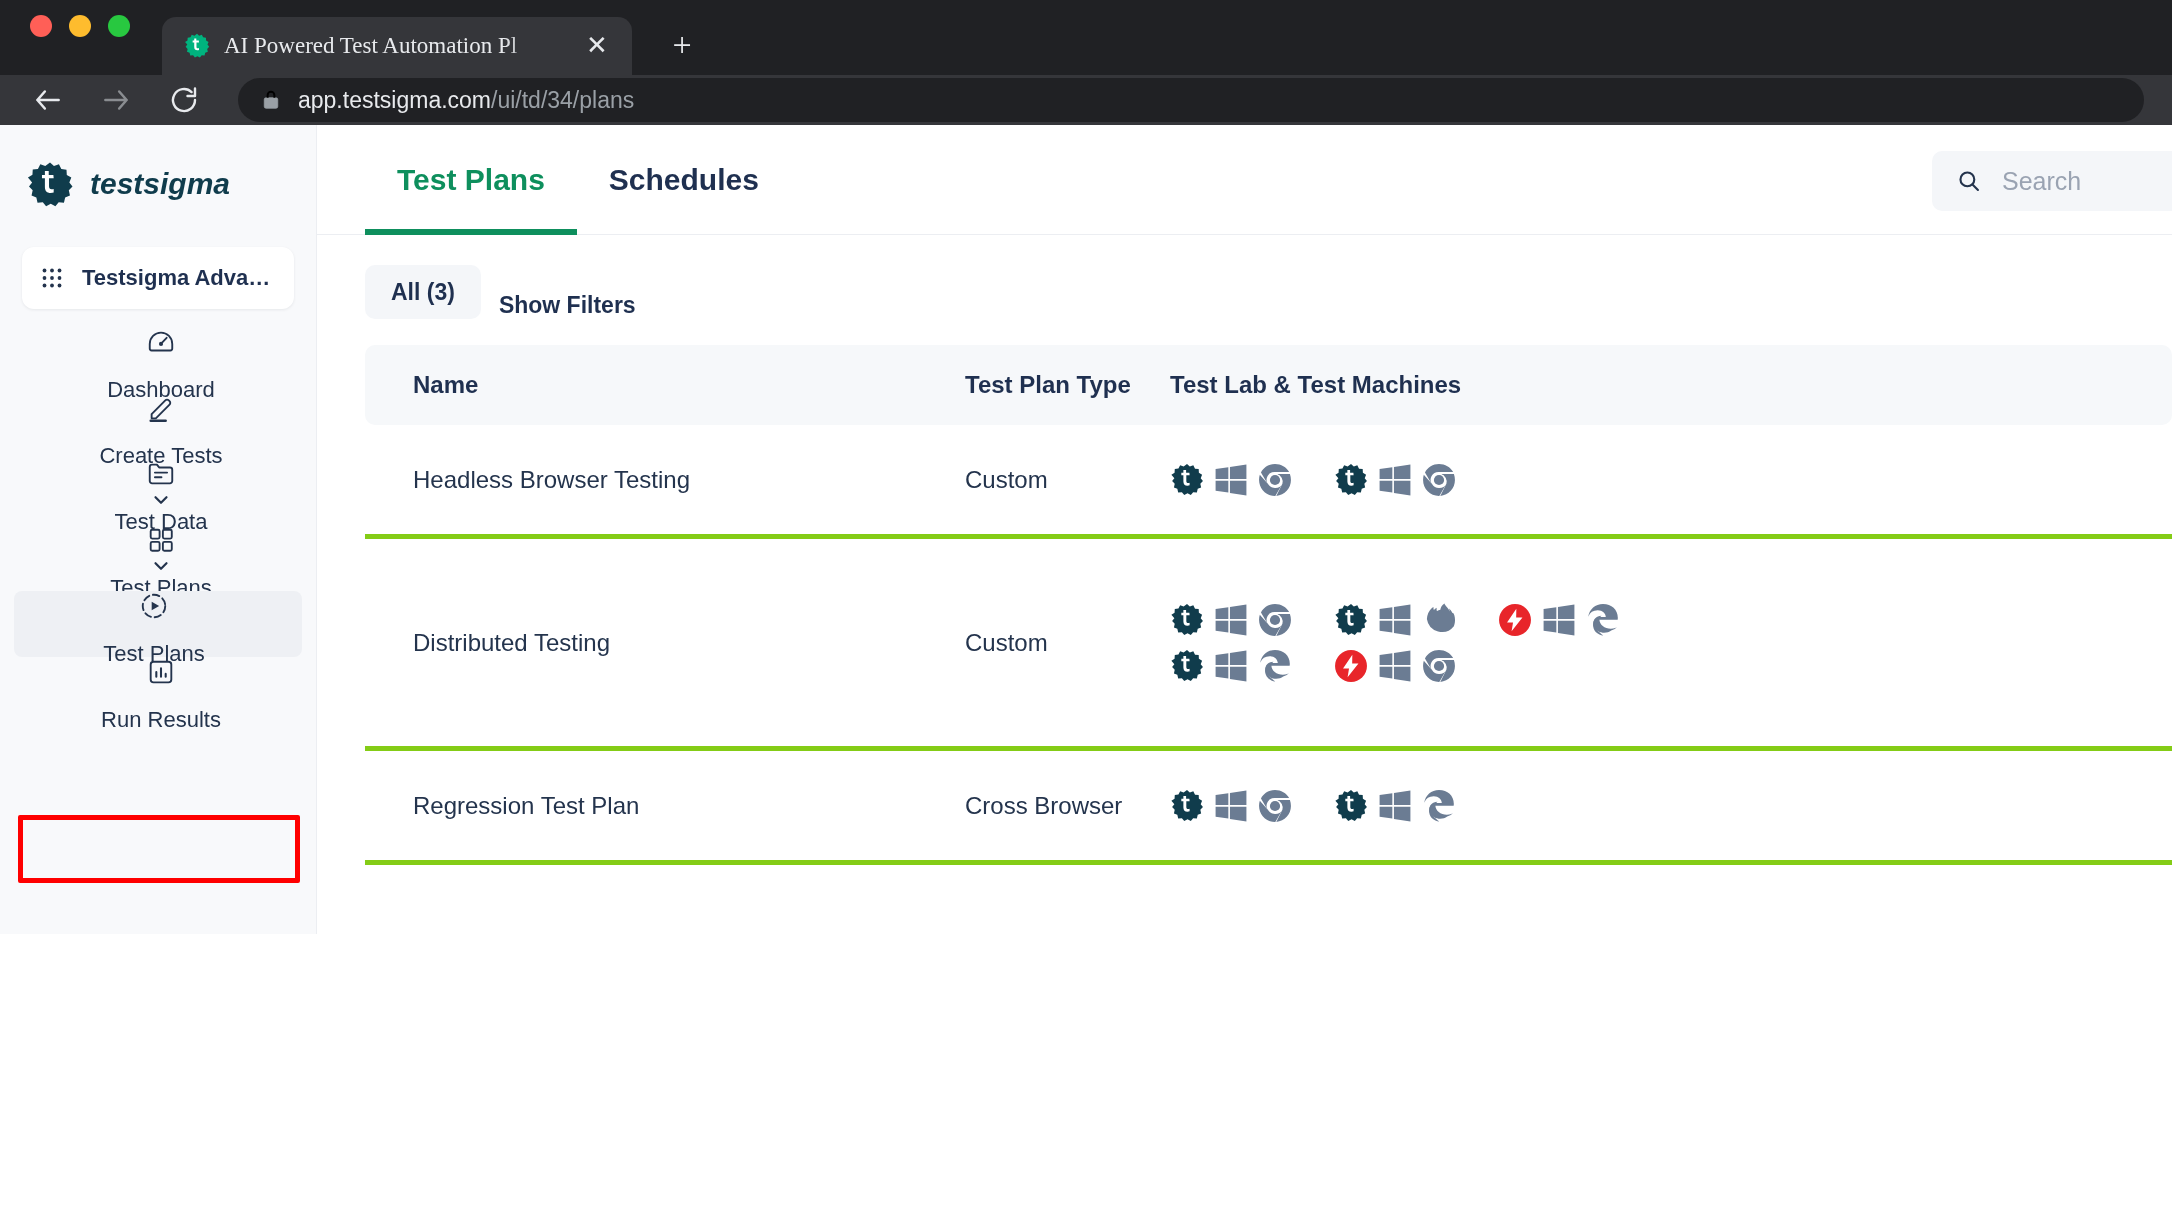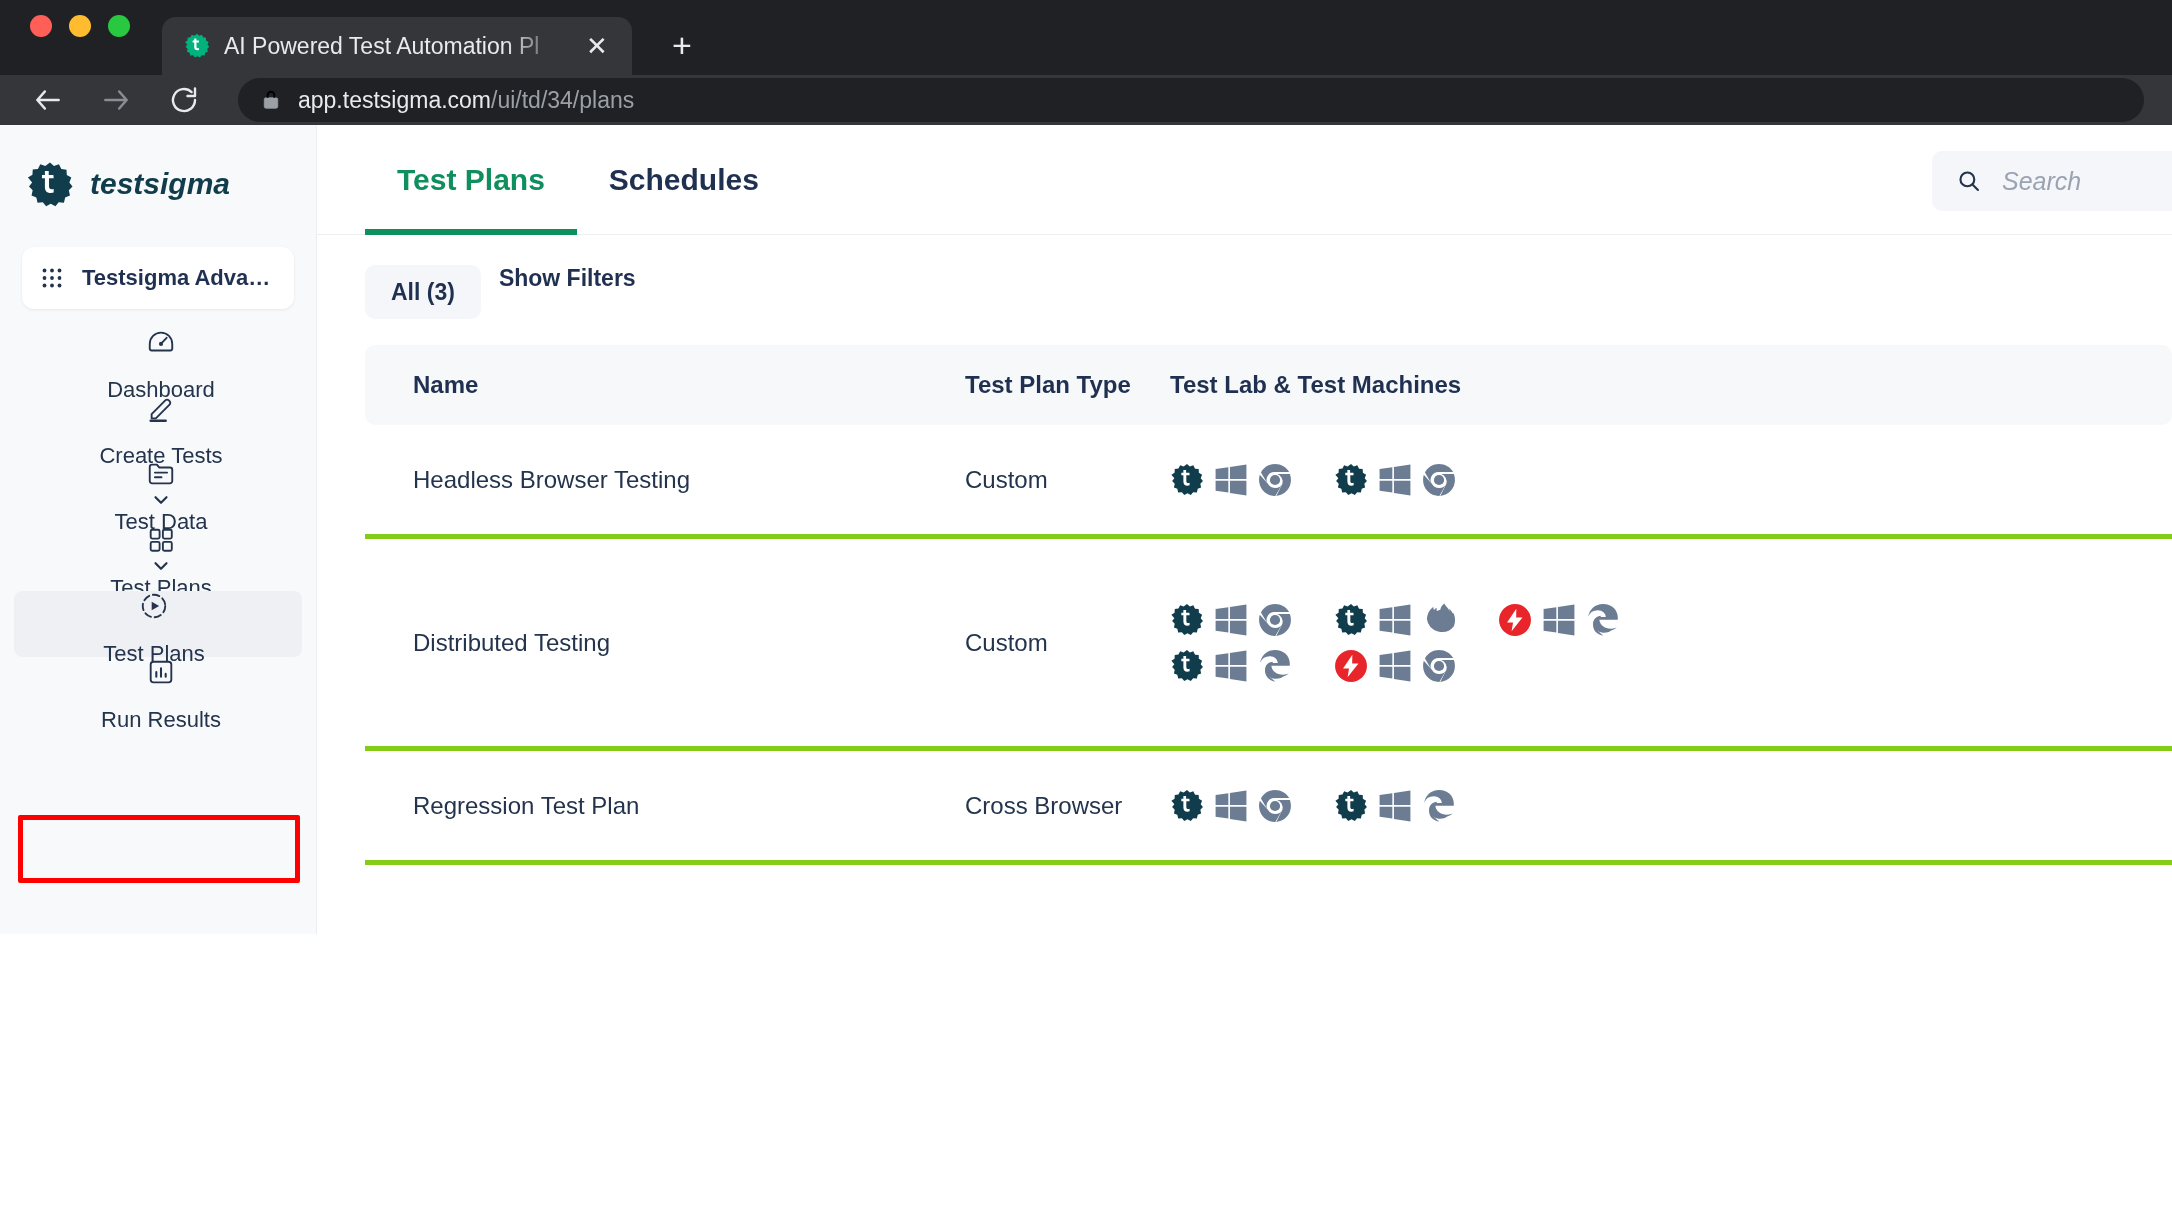--- a/index.html
+++ b/index.html
@@ -13,20 +13,21 @@
   
   .browser { width: 2172px; height: 1206px; position: relative; }
 
   .titlebar {
     height: 75px;
     background: #202124;
     display: flex;
     align-items: flex-end;
     padding-left: 30px;
     position: relative;
+    font-family: Liberation Serif, serif;
   }
   .traffic { display: flex; gap: 17px; align-items: center; height: 75px; padding-bottom: 24px; }
   .dot { width: 22px; height: 22px; border-radius: 50%; }
   .dot.red { background: #ff5f57; }
   .dot.yellow { background: #febc2e; }
   .dot.green { background: #28c840; }
 
   .tabstrip { display: flex; align-items: flex-end; height: 75px; margin-left: 32px; }
   .tab {
     height: 58px;
@@ -178,37 +179,37 @@
   .search-box {
     position: absolute;
     right: -50px; top: 26px;
     width: 290px; height: 60px;
     background: #f4f6f9;
     border-radius: 10px;
     display: flex; align-items: center; gap: 20px;
     padding: 0 24px;
   }
   .search-icon { width: 26px; height: 26px; flex: 0 0 26px; }
-  .search-ph { font-size: 25px; color: #9aa3b2; white-space: nowrap; font-style: italic; }
+  .search-ph { font-size: 25px; color: #9aa3b2; white-space: nowrap; }
 
   .filters {
     display: flex; align-items: center; 
     padding: 30px 0 0 48px;
   }
   .chip {
     background: #f4f6f9;
     border-radius: 10px;
     height: 54px;
     display: flex; align-items: center;
     padding: 0 26px;
     font-size: 23px; font-weight: bold; color: #1f3050;
   }
   .link-btn {
     height: 54px;
-    display: flex; align-items: flex-start;
+    display: flex; align-items: flex-end;
     padding: 0 18px;
     font-size: 23px; font-weight: bold; color: #1f3050;
   }
 
   .table { margin: 26px 0 0 48px; margin-right: 0; }
   .thead {
     background: #f6f8fa;
     border-radius: 10px;
     height: 80px;
     display: flex;

